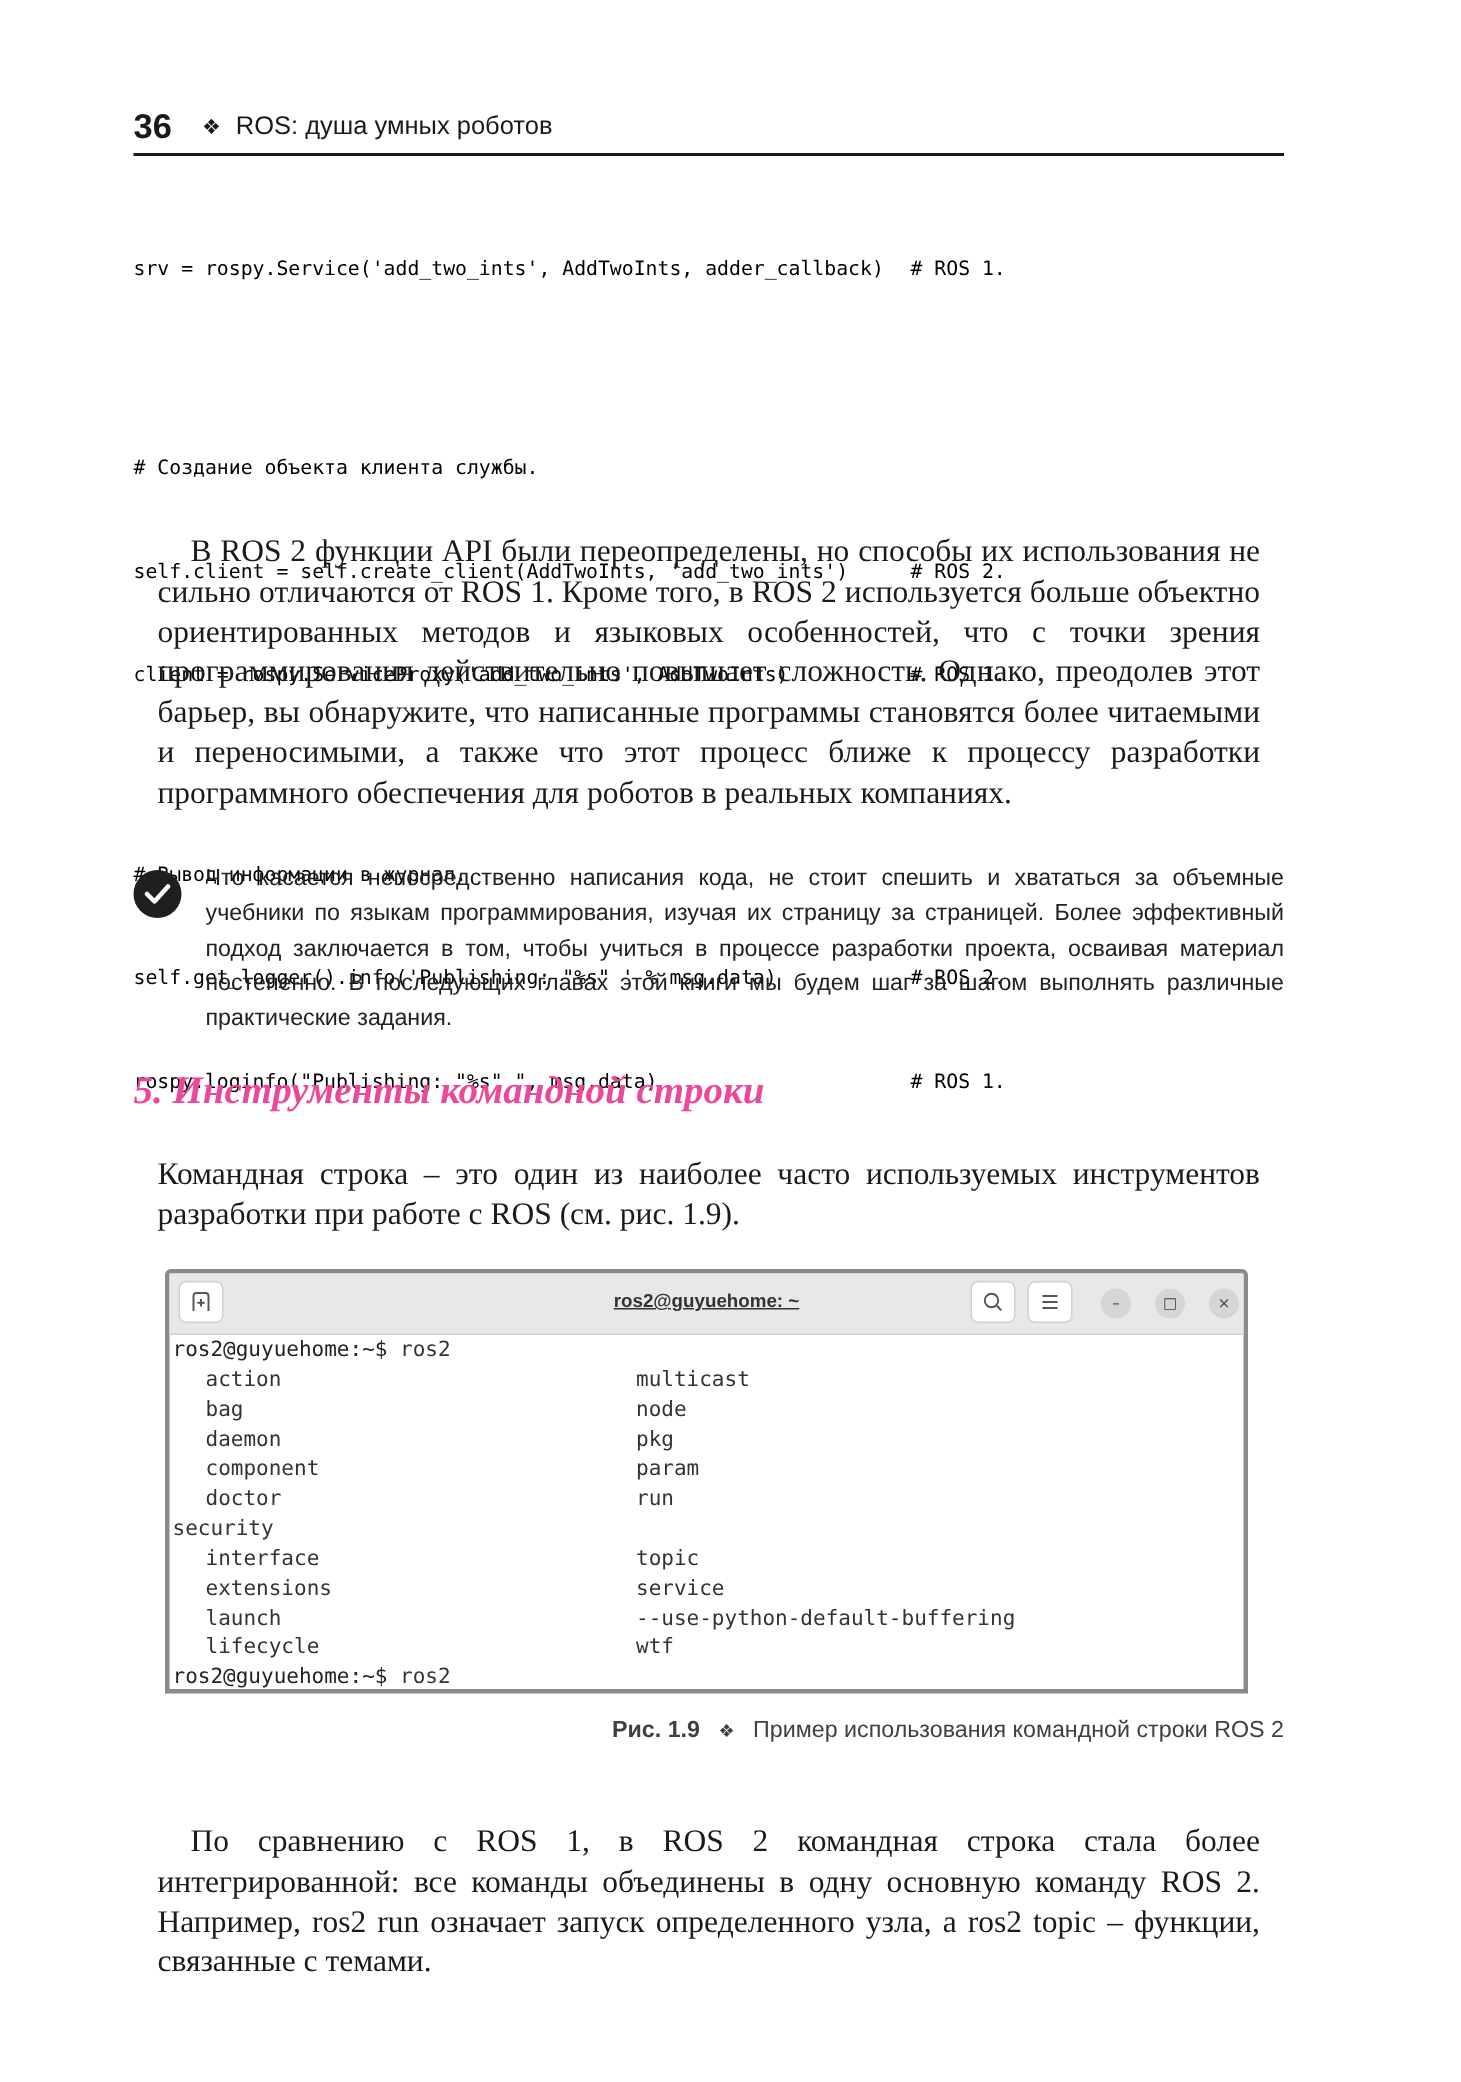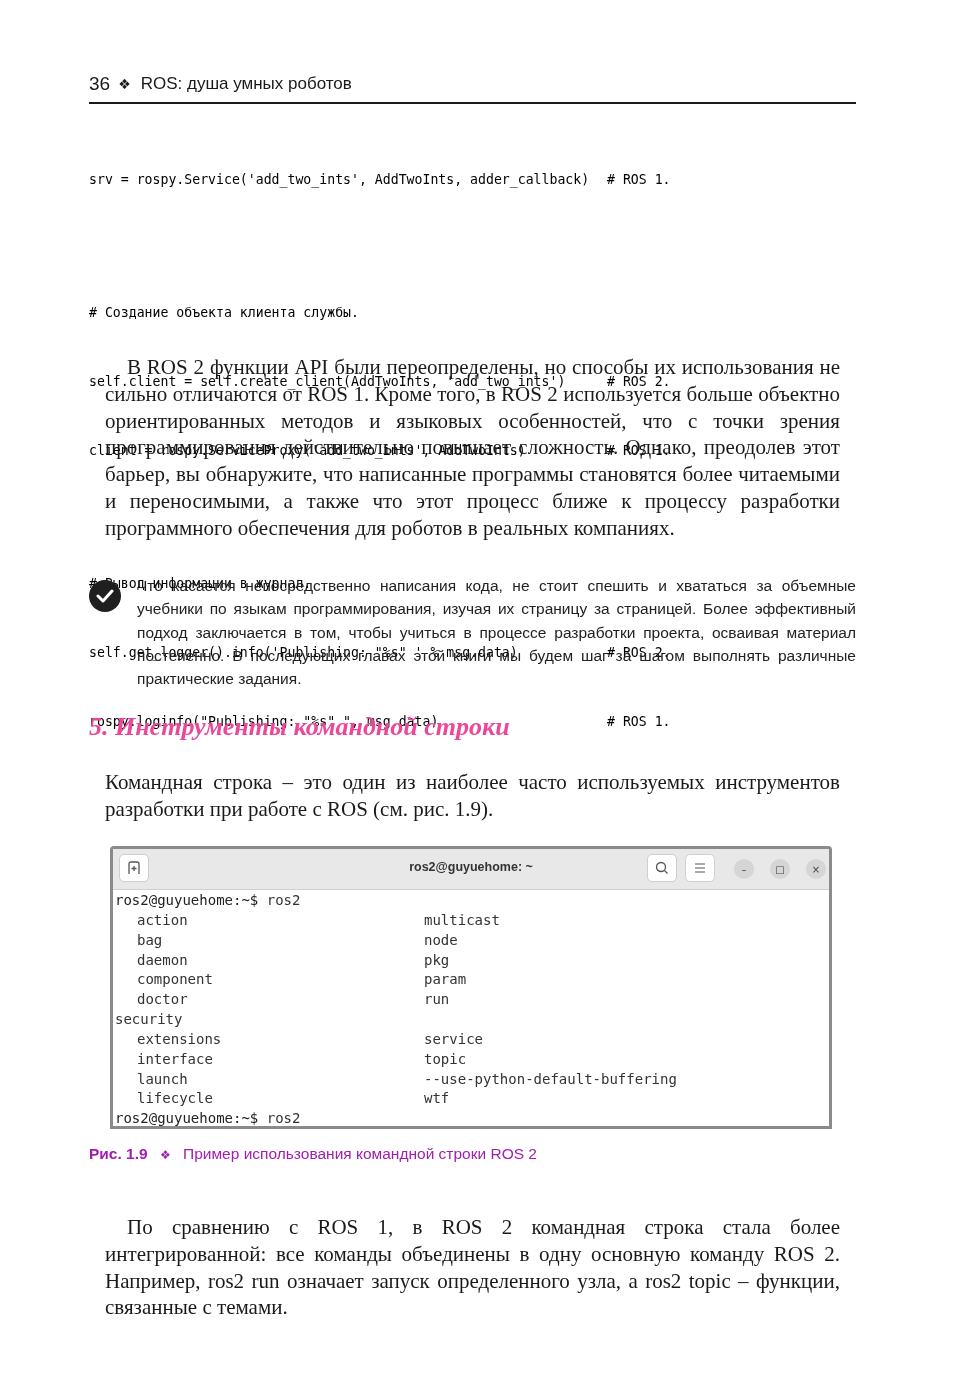--- a/index.html
+++ b/index.html
@@ -2,21 +2,21 @@
 <html><head>
 <meta charset="utf-8">
 <style>
   html, body { margin: 0; padding: 0; background: #ffffff; }
   body { width: 974px; height: 1388px; position: relative; overflow: hidden; color: #1a1a1a; }
   .page { position: absolute; left: 89px; top: 0; width: 767px; }
 
   .running-head { position: absolute; top: 70px; left: 0; width: 767px; height: 28px;
     font-family: "Liberation Sans", sans-serif; font-size: 17px; display: flex; align-items: center;
     border-bottom: 2.5px solid #1a1a1a; padding-bottom: 4px; }
-  .running-head .num { font-weight: normal; font-size: 19px; margin-right: 8px; }
+  .running-head .num { font-weight: bold; font-size: 23px; margin-right: 20px; }
   .running-head .orn { margin-right: 10px; font-size: 14px; }
 
   .code { position: absolute; left: 0; top: 122px; width: 767px;
     font-family: "DejaVu Sans Mono", monospace; font-size: 13.2px; line-height: 23px; white-space: pre; color: #000000; }
   .code .line { height: 23px; position: relative; }
   .code .comment-right { position: absolute; left: 518px; top: 0; }
   .code .blank { height: 18px; }
 
   .prose { font-family: "Liberation Serif", serif; font-size: 21px; line-height: 26.8px; text-align: justify; color: #1a1a1a; }
   .prose p { margin: 16px; text-indent: 22px; }
@@ -30,32 +30,32 @@
 
   .heading { position: absolute; left: 0; top: 712px; font-family: "Liberation Serif", serif; font-style: italic; font-weight: bold;
     font-size: 26px; color: #ec4899; }
   .p2 { position: absolute; left: 0; top: 753px; width: 767px; }
   .p2 p { text-indent: 0; }
 
   .terminal { position: absolute; left: 21px; top: 846px; width: 722px; height: 283px; border: 3px solid #8a8a8a; border-radius: 4px 4px 0 0;
     background: #fff; box-sizing: border-box; }
   .term-header { height: 40px; background: #e8e8e8; border-bottom: 1px solid #cfcfcf; position: relative; }
   .term-title { position: absolute; left: 0; right: 0; top: 11px; text-align: center; font-family: "Liberation Sans", sans-serif;
-    font-size: 12.5px; color: #333; font-weight: bold; }
+    font-size: 12.5px; color: #333; font-weight: bold; text-decoration: underline; }
   .tbtn { position: absolute; top: 5px; width: 30px; height: 28px; background: #fff; border: 1px solid #cfcfcf; border-radius: 5px;
     display: flex; align-items: center; justify-content: center; box-sizing: border-box; }
   .wbtn { position: absolute; top: 10px; width: 20px; height: 20px; border-radius: 50%; background: #d5d5d5;
     display: flex; align-items: center; justify-content: center; font-family: "DejaVu Sans", sans-serif; font-size: 10px; color: #444; }
   .term-body { padding: 1px 0 0 2px; font-family: "DejaVu Sans Mono", monospace; font-size: 14px; line-height: 19.85px; color: #333; }
   .term-row { display: flex; height: 19.85px; }
   .term-row .c1 { width: 287px; margin-left: 22px; }
   .prompt { font-weight: normal; color: #222; }
 
-  .caption { position: absolute; left: 0; top: 1145px; width: 767px; text-align: left; font-family: "Liberation Sans", sans-serif;
-    font-size: 15.5px; color: #a21caf; }
+  .caption { position: absolute; left: 0; top: 1145px; width: 767px; text-align: right; font-family: "Liberation Sans", sans-serif;
+    font-size: 15.5px; color: #404040; }
   .caption .lbl { font-weight: bold; }
   .caption .orn { margin: 0 8px; font-size: 12px; }
 
   .p3 { position: absolute; left: 0; top: 1198px; width: 767px; }
 </style>
 </head>
 <body>
 
 <div class="page">
 
@@ -148,26 +148,26 @@
           <span>param</span>
         </div>
       <div class="term-row">
           <span class="c1">doctor</span>
           <span>run</span>
         </div>
       <div class="term-row">
           <span>security</span>
         </div>
       <div class="term-row">
+          <span class="c1">interface</span>
+          <span>topic</span>
+        </div>
+      <div class="term-row">
           <span class="c1">extensions</span>
           <span>service</span>
-        </div>
-      <div class="term-row">
-          <span class="c1">interface</span>
-          <span>topic</span>
         </div>
       <div class="term-row">
           <span class="c1">launch</span>
           <span>--use-python-default-buffering</span>
         </div>
       <div class="term-row">
           <span class="c1">lifecycle</span>
           <span>wtf</span>
         </div>
       <div class="term-row">

